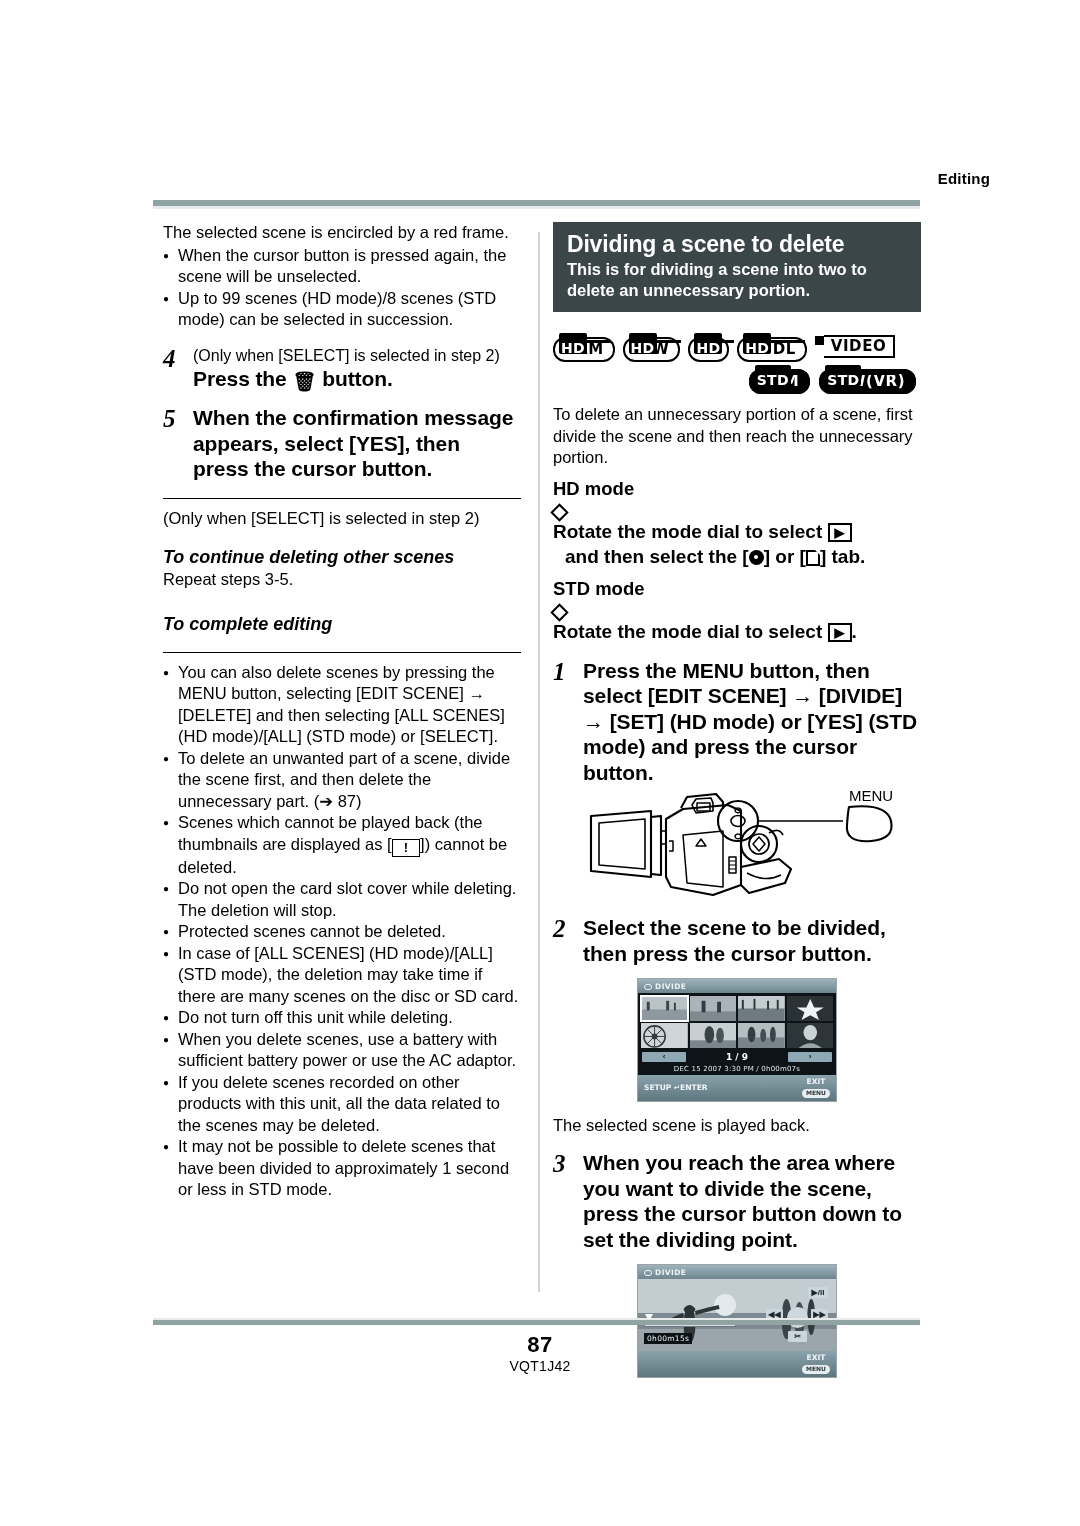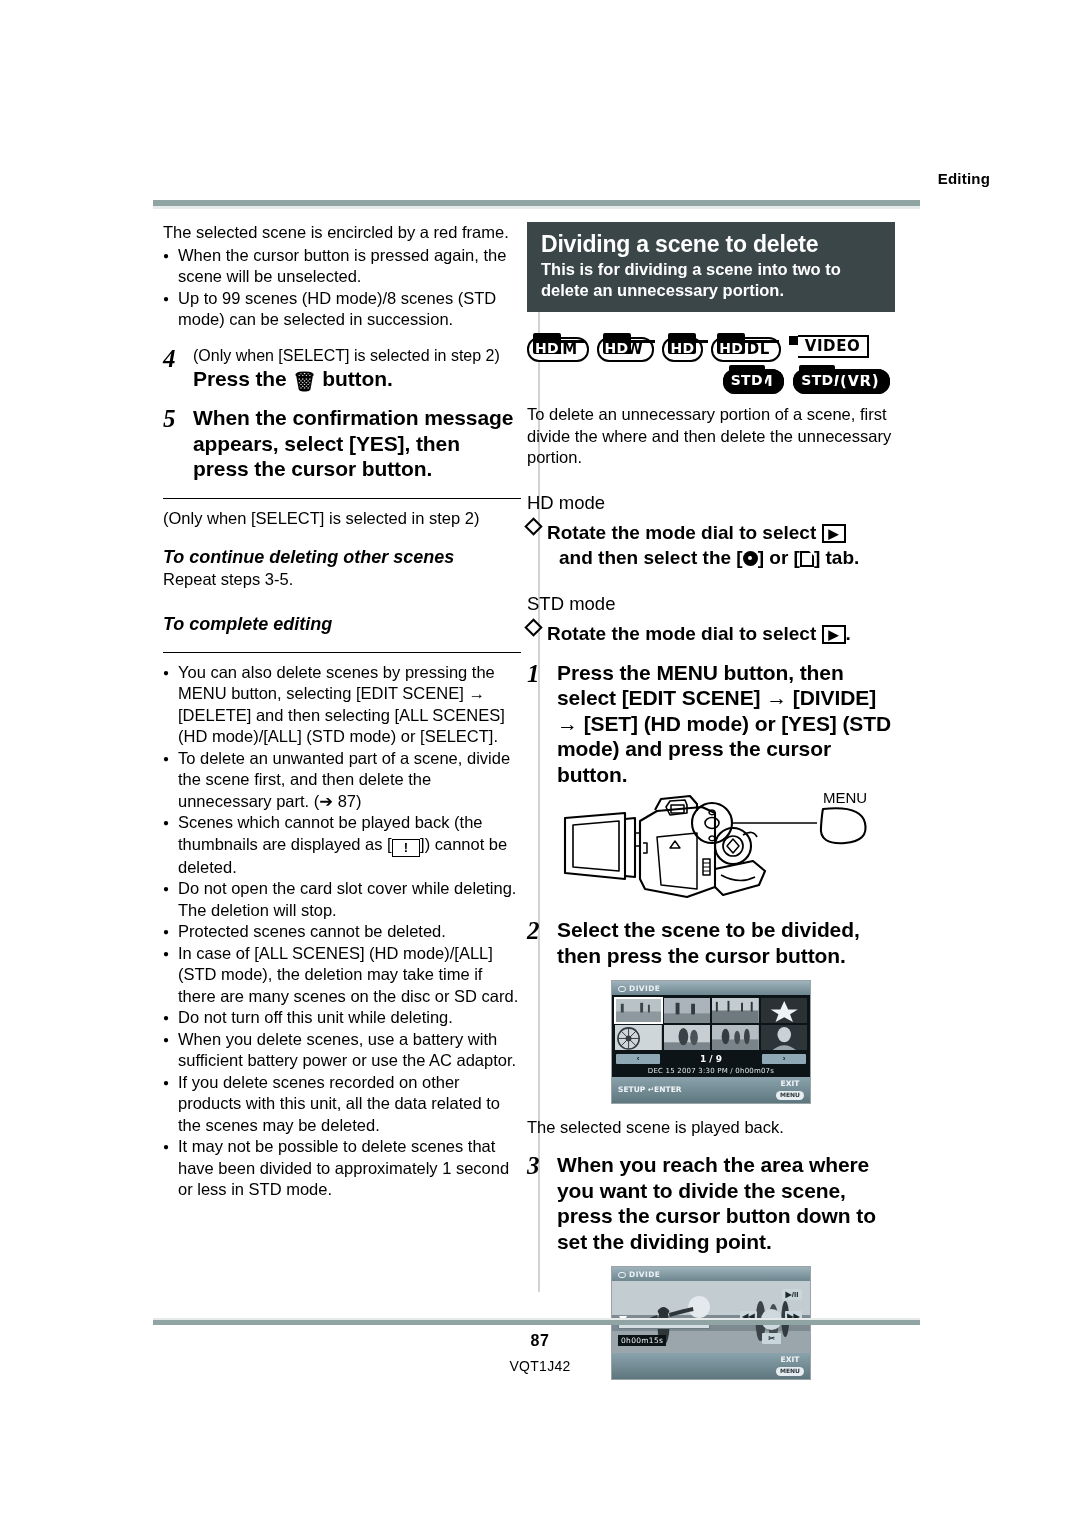--- a/index.html
+++ b/index.html
@@ -35,21 +35,21 @@
 
   
   .col-left {
     position: absolute;
     left: 163px;
     top: 222px;
     width: 358px;
   }
   .col-right {
     position: absolute;
-    left: 527px;
+    left: 553px;
     top: 222px;
     width: 368px;
   }
   .col-divider {
     position: absolute;
     left: 538px;
     top: 232px;
     width: 2px;
     height: 1060px;
     background: #cfd3d4;
@@ -274,30 +274,31 @@
     width: 13px;
     height: 13px;
     border: 2.2px solid #000;
     transform: rotate(45deg);
     margin-right: 7px;
     vertical-align: 0px;
   }
 
   .mode-label {
     font-size: 18.5px;
-    font-weight: normal;
-    margin-top: 23px;
+    font-weight: bold;
+    margin-top: 9px;
   }
   .mode-line {
     font-size: 19px;
     font-weight: bold;
     line-height: 25px;
     margin-top: 6px;
     display: flex;
     align-items: flex-start;
+    flex-direction: column;
   }
   .mode-line .mtext { flex: 1; }
 
   
   .cam-figure { position: relative; margin-top: 4px; height: 112px; }
 
   
   .lcd {
     width: 200px;
     margin: 12px auto 0 auto;
@@ -473,21 +474,21 @@
     width: 767px;
     height: 7px;
     background: #8fa4a3;
     border-top: 2px solid #e6eaea;
   }
   .page-no {
     position: absolute;
     left: 0; right: 0;
     top: 1332px;
     text-align: center;
-    font-size: 16px;
+    font-size: 22px;
     font-weight: bold;
     letter-spacing: .5px;
   }
   .doc-code {
     position: absolute;
     left: 0; right: 0;
     top: 1358px;
     text-align: center;
     font-size: 14px;
     letter-spacing: .3px;
@@ -598,21 +599,21 @@
           <span class="pill">RAM</span>
         </span>
         <span class="badge filled">
           <span class="tagline" style="width:72px;"></span>
           <span class="tag">STD</span>
           <span class="pill">-RW(VR)</span>
         </span>
       </div>
     </div>
 
-    <p class="body" style="margin-top:14px;">To delete an unnecessary portion of a scene, first divide the where and then delete the unnecessary portion.</p>
+    <p class="body" style="margin-top:14px;">To delete an unnecessary portion of a scene, first divide the scene and then reach the unnecessary portion.</p>
 
     <div class="mode-label">HD mode</div>
     <div class="mode-line">
       <span class="diamond"></span>
       <span class="mtext">
         <span>Rotate the mode dial to select</span>
         <span class="gl-play">▶</span><br>
         <span style="display:inline-block;width:12px"></span><span>and then select the [</span><span class="gl-disc"></span><span>] or [</span><span class="gl-card"></span><span>] tab.</span>
       </span>
     </div>

